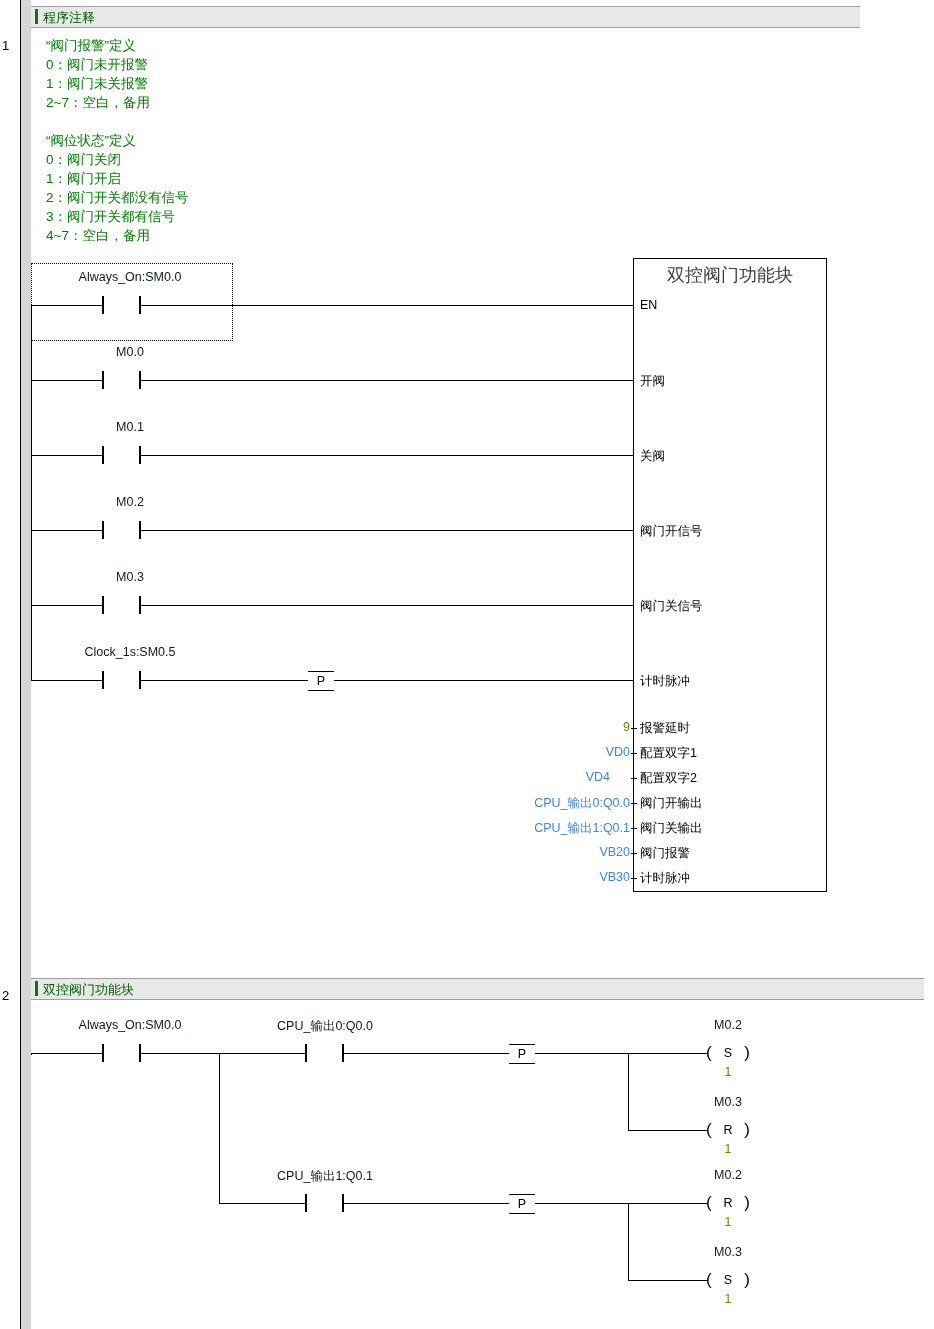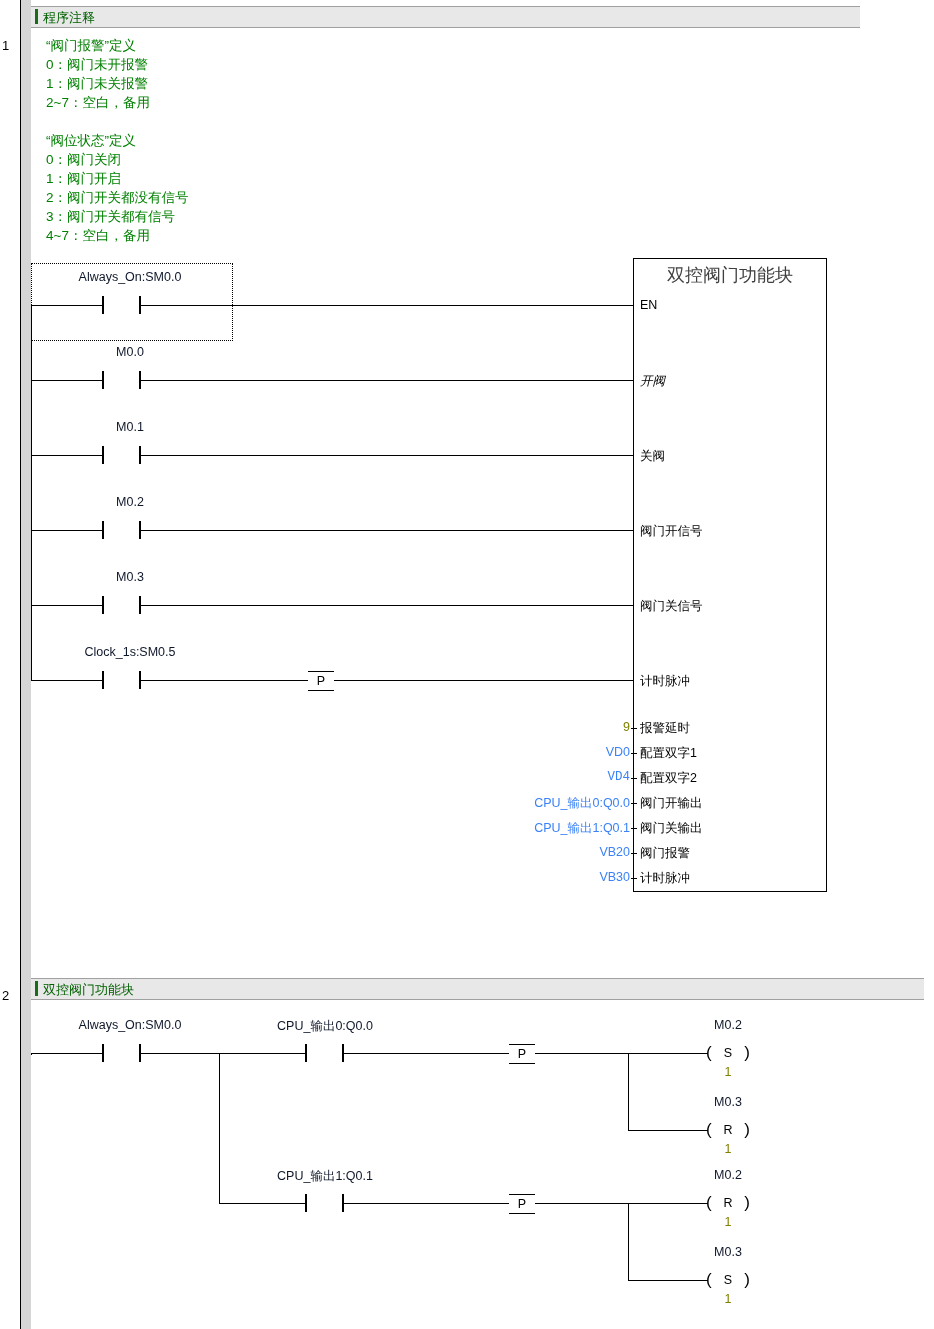--- a/index.html
+++ b/index.html
@@ -231,35 +231,35 @@
   <div class="contact" style="left:139px; top:671px;"></div>
   <div class="wire-h" style="left:140px; top:680px; width:168px;"></div>
   <div class="pbox" style="left:308px; top:671px;">P</div>
   <div class="wire-h" style="left:334px; top:680px; width:299px;"></div>
 
   <div class="fb" style="left:633px; top:258px; width:192px; height:632px;">
     <div class="fb-title">双控阀门功能块</div>
   </div>
 
   <div class="fb-pin-in" style="left:640px; top:298px;">EN</div>
-  <div class="fb-pin-in" style="left:640px; top:373px;font-style:italic;">开阀</div>
+  <div class="fb-pin-in" style="left:640px; top:373px;">开阀</div>
   <div class="fb-pin-in" style="left:640px; top:448px;">关阀</div>
   <div class="fb-pin-in" style="left:640px; top:523px;">阀门开信号</div>
   <div class="fb-pin-in" style="left:640px; top:598px;">阀门关信号</div>
   <div class="fb-pin-in" style="left:640px; top:673px;">计时脉冲</div>
 
   <div class="lbl-r" style="left: 460px; top: 720px; width: 170px; color: rgb(128, 128, 0);">9</div>
   <div class="wire-h" style="left:631px; top:728px; width:6px;"></div>
   <div class="fb-pin-in" style="left:640px; top:720px;">报警延时</div>
 
   <div class="lbl-r" style="left:460px; top:745px; width:170px;">VD0</div>
   <div class="wire-h" style="left:631px; top:753px; width:6px;"></div>
   <div class="fb-pin-in" style="left:640px; top:745px;">配置双字1</div>
 
-  <div class="lbl-r" style="left:460px; top:770px; width:170px;font-family:Liberation Mono, monospace;">VD4</div>
+  <div class="lbl-r" style="left:440px; top:770px; width:170px;">VD4</div>
   <div class="wire-h" style="left:631px; top:778px; width:6px;"></div>
   <div class="fb-pin-in" style="left:640px; top:770px;">配置双字2</div>
 
   <div class="lbl-r" style="left:440px; top:795px; width:190px;">CPU_输出0:Q0.0</div>
   <div class="wire-h" style="left:631px; top:803px; width:6px;"></div>
   <div class="fb-pin-in" style="left:640px; top:795px;">阀门开输出</div>
 
   <div class="lbl-r" style="left:440px; top:820px; width:190px;">CPU_输出1:Q0.1</div>
   <div class="wire-h" style="left:631px; top:828px; width:6px;"></div>
   <div class="fb-pin-in" style="left:640px; top:820px;">阀门关输出</div>

